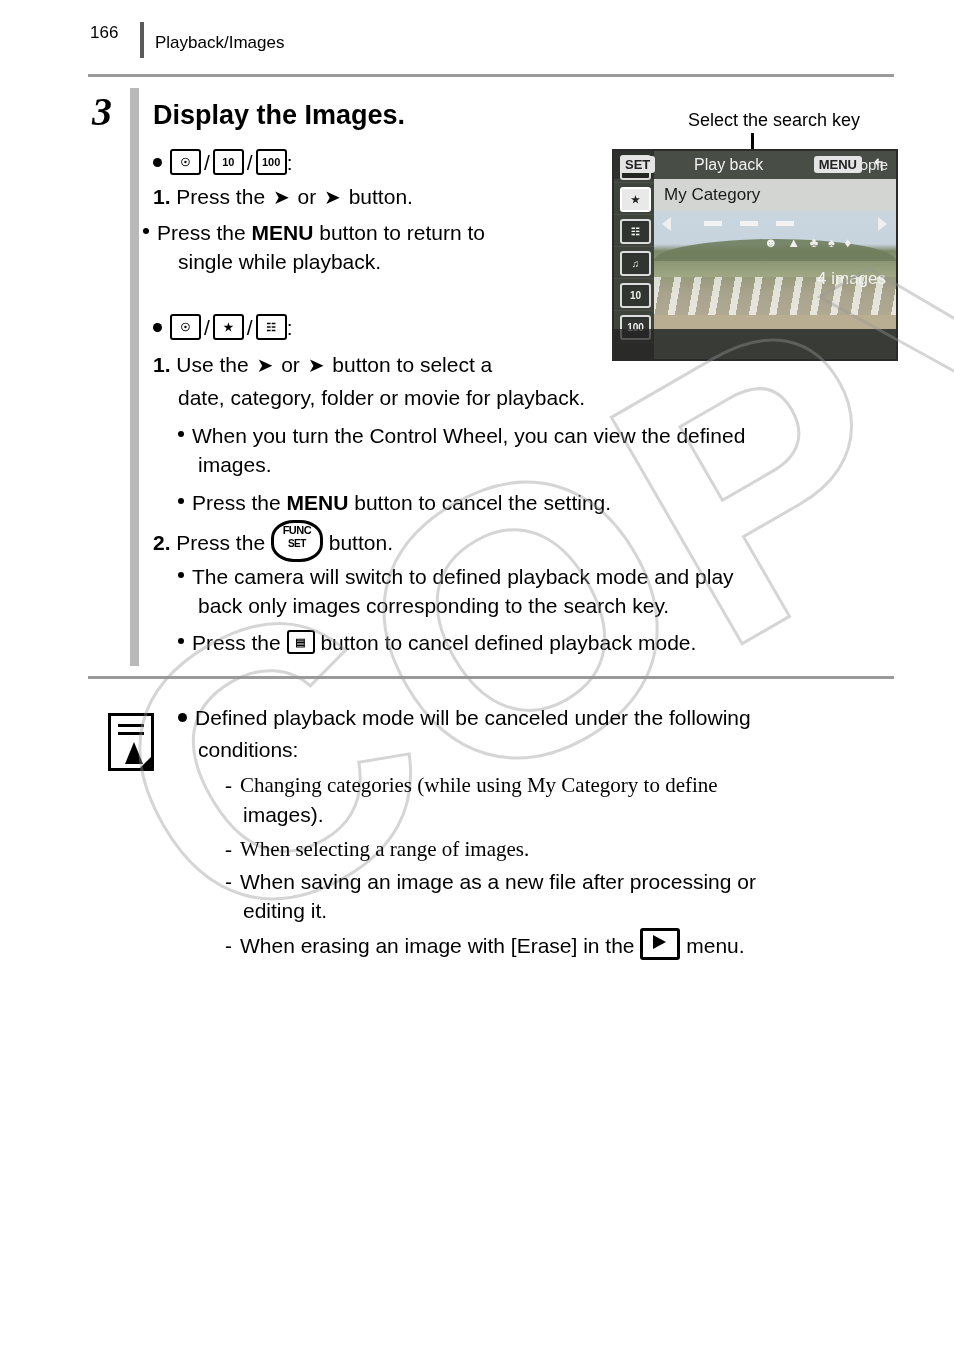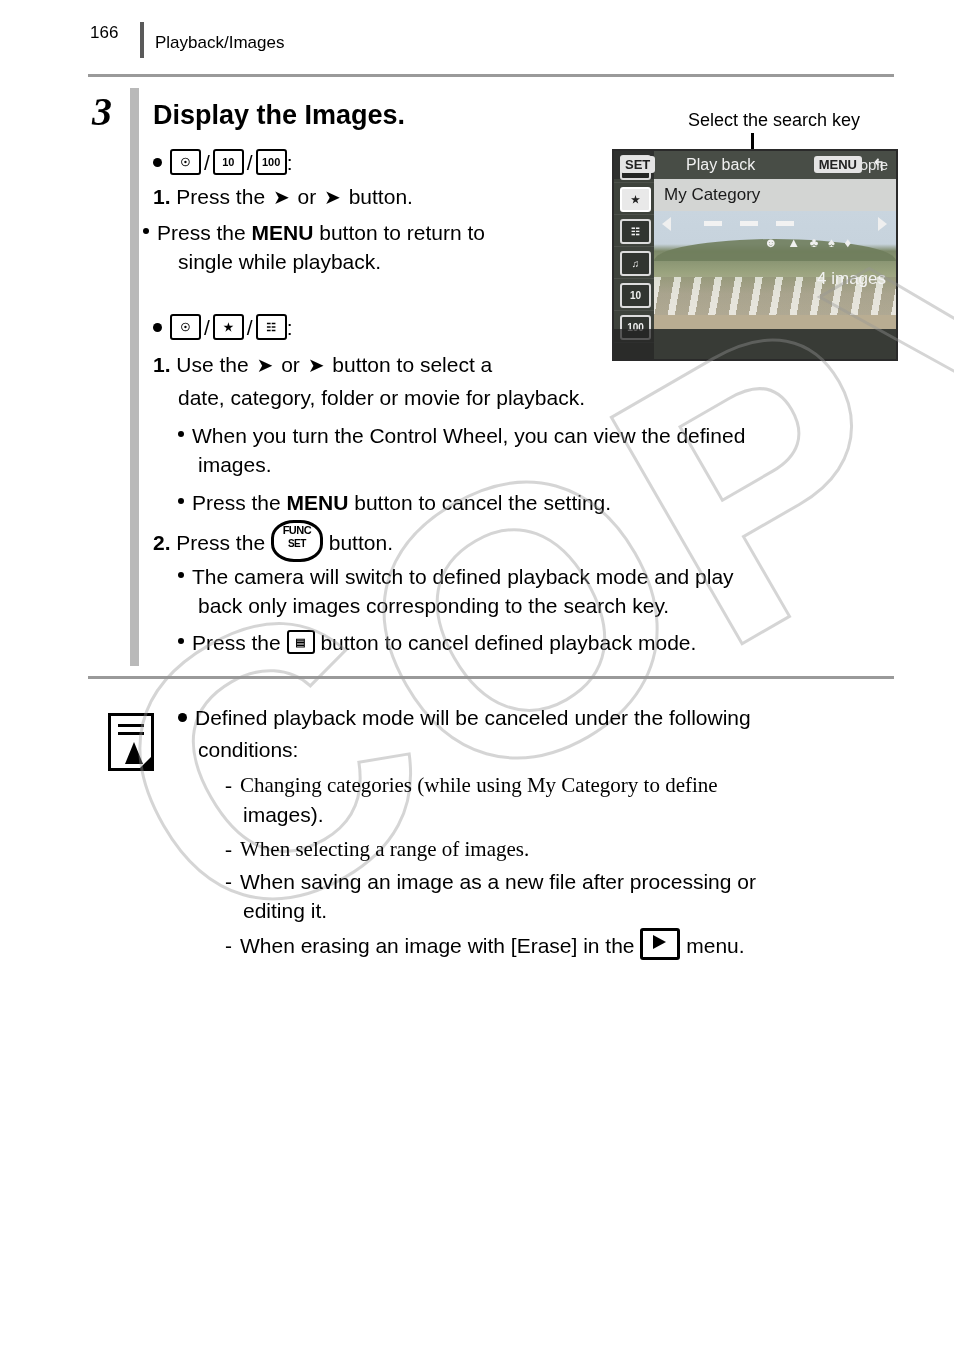--- a/index.html
+++ b/index.html
@@ -392,21 +392,21 @@
     top: 5px;
     background: #e4e4e4;
     color: #222;
     font-size: 13px;
     font-weight: bold;
     padding: 1px 5px;
     border-radius: 3px;
   }
   .lcd-playback {
     position: absolute;
-    left: 72px;
+    left: 80px;
     top: 5px;
     color: #f0f0f0;
     font-size: 16px;
   }
   .lcd-menu {
     position: absolute;
     right: 34px;
     top: 5px;
     background: #e4e4e4;
     color: #222;

